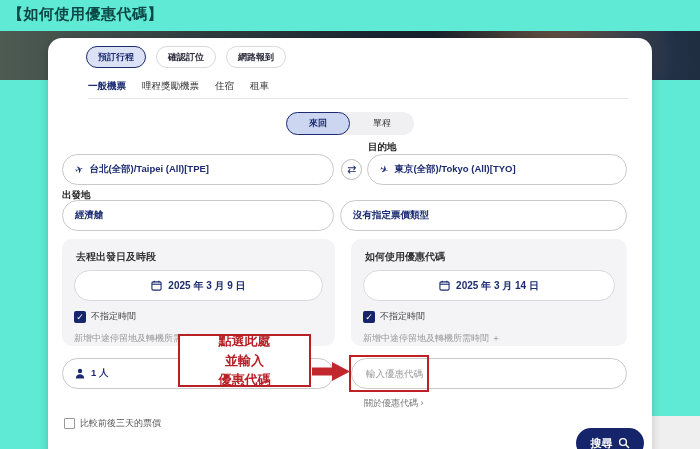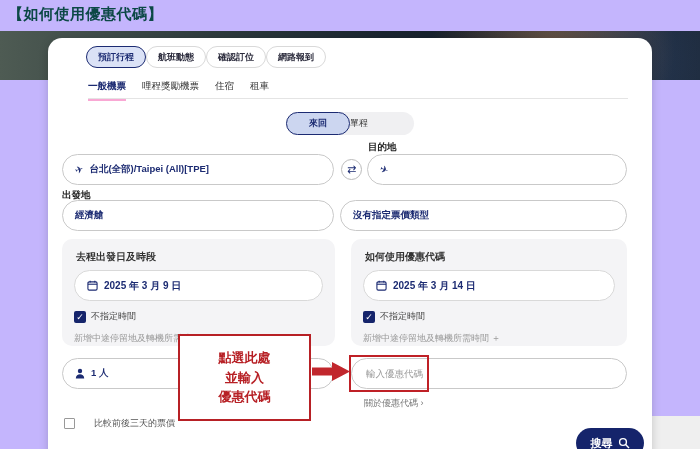--- a/index.html
+++ b/index.html
@@ -1,108 +1,107 @@
 <!DOCTYPE html>
 <html><head>
 <meta charset="utf-8">
 <style>
   * { margin:0; padding:0; box-sizing:border-box; }
   html,body { background:#fff; }
   body { font-family:"Liberation Sans","DejaVu Sans",sans-serif; }
-  .stage { position:relative; width:700px; height:449px; overflow:hidden; background:#c4b5fd;padding-left:40px; }
+  .stage { position:relative; width:700px; height:449px; overflow:hidden; background:#5eead4;padding-left:40px; }
 
   .page-title { position:absolute; left:8px; top:5px; font-size:15px; font-weight:bold; color:#0c4846; letter-spacing:.5px; }
 
   .hero { position:absolute; left:0; top:31px; width:700px; height:49px;
     background:
       radial-gradient(circle at 79% 35%, rgba(190,130,70,.45), transparent 22%),
       radial-gradient(circle at 88% 65%, rgba(70,100,150,.40), transparent 26%),
       linear-gradient(90deg,#4e5b53 0%, #2f3c3e 30%, #1a2530 55%, #0e1826 80%, #17212e 100%);
   }
   .corner-block { position:absolute; left:651px; top:416px; width:49px; height:33px; background:#efefef; }
 
   .card { position:absolute; left:48px; top:38px; width:604px; height:420px; background:#fff;
     border-radius:14px 14px 0 0; box-shadow:0 2px 10px rgba(0,0,0,.18); z-index:2; }
 
   
-  .tabs-row { position:absolute; left:38px; top:8px; display:flex; }
+  .tabs-row { position:absolute; left:38px; top:8px; display:flex; gap:10px; }
   .tab-pill { display:flex; align-items:center; justify-content:center; height:22px; padding:0 11px;
     border-radius:12px; font-size:9px; font-weight:bold; color:#2b2b3c; background:#fff; border:1px solid #d9d9d9; cursor:pointer; }
   .tab-pill.active { background:#dbe2f6; border:1.5px solid #1c2b72; color:#1c2b72; }
 
   
   .subtabs { position:absolute; left:40px; top:42px; display:flex; gap:16px; font-size:9.5px; color:#333; }
   .subtab { padding-bottom:5px; cursor:pointer; }
-  .subtab.active { color:#1c2b72; font-weight:bold; border-bottom:3px solid #f9a8d4; }
+  .subtab.active { color:#1c2b72; font-weight:bold; border-bottom:1px solid #f9a8d4; }
   .divider { position:absolute; left:40px; top:60px; width:540px; height:1px; background:#e4e4e4; }
 
   
   .toggle { position:absolute; left:238px; top:74px; width:128px; height:23px; background:#f0f0f2; border-radius:12px; display:flex; align-items:center; }
   .toggle-active { width:64px; height:23px; border-radius:12px; background:#ccd6f0; border:1.5px solid #1c2b72;
     display:flex; align-items:center; justify-content:center; font-size:9px; font-weight:bold; color:#1c2b72; cursor:pointer; }
-  .toggle-rest { flex:1; text-align:left; font-size:9px; color:#333; cursor:pointer; }
+  .toggle-rest { flex:1; text-align:center; font-size:9px; color:#333; cursor:pointer; }
 
   .field-label { position:absolute; font-size:9.5px; font-weight:bold; color:#222; }
 
   .pill-input { position:absolute; height:31px; background:#fff; border:1px solid #c9c9c9; border-radius:16px;
     display:flex; align-items:center; padding:0 12px; gap:6px; font-size:9.5px; font-weight:bold; color:#1c2b72; cursor:pointer; }
   .plane { font-size:10px; color:#1c2b72; display:inline-block; }
   .plane.depart { transform:rotate(-18deg); }
   .plane.arrive { transform:rotate(22deg); }
 
   .swap-btn { position:absolute; left:293px; top:121px; width:21px; height:21px; border-radius:50%;
     border:1px solid #bbb; background:#fff; display:flex; align-items:center; justify-content:center;
     font-size:11px; color:#1c2b72; cursor:pointer; }
 
   
   .panel { position:absolute; background:#f4f4f6; border-radius:10px; padding:11px 12px 0 12px; }
   .panel-header { font-size:10px; font-weight:bold; color:#333; margin-left:2px; }
   .date-pill { margin-top:6px; height:31px; background:#fff; border:1px solid #d9d9d9; border-radius:16px;
-    display:flex; align-items:center; gap:6px; padding:0 12px; font-size:10px; font-weight:bold; color:#1c2b72; cursor:pointer; }
+    display:flex; align-items:center; gap:6px; padding:0 12px; font-size:10px; font-weight:bold; color:#1c2b72; cursor:pointer;justify-content:center; }
   .check-row { margin-top:9px; display:flex; align-items:center; gap:5px; font-size:9px; color:#444; }
   .checkbox-on { width:12px; height:12px; background:#15246b; border-radius:2px; color:#fff; font-size:9px; line-height:12px; text-align:center; cursor:pointer; }
   .stopover { margin-top:9px; font-size:9px; color:#999; cursor:pointer; }
 
   
   .promo-wrap { position:absolute; left:303px; top:320px; width:276px; height:31px; }
   .promo-input { width:100%; height:100%; border:1px solid #c9c9c9; border-radius:16px; padding:0 14px;
     font-size:9.5px; color:#333; font-family:inherit; outline:none; }
   .promo-input::placeholder { color:#9a9a9a; }
   .promo-highlight { position:absolute; left:301px; top:317px; width:80px; height:37px; border:2px solid #bf2026; z-index:4; pointer-events:none; }
   .about-link { position:absolute; left:316px; top:359px; font-size:9px; color:#777; cursor:pointer; }
 
   
-  .callout { position:absolute; left:130px; top:296px; width:133px; height:87px; background:#fff; border:2.5px solid #b72025;
+  .callout { position:absolute; left:130px; top:296px; width:133px; height:53px; background:#fff; border:2.5px solid #b72025;
     display:flex; flex-direction:column; align-items:center; justify-content:center; z-index:5;
     color:#b72025; font-size:13px; font-weight:bold; line-height:1.5; }
   .callout-arrow { position:absolute; left:264px; top:324px; z-index:5; }
 
   
-  .compare-row { position:absolute; left:16px; top:379px; display:flex; align-items:center; gap:19px; font-size:9px; color:#555; }
+  .compare-row { position:absolute; left:16px; top:379px; display:flex; align-items:center; gap:5px; font-size:9px; color:#555; }
   .checkbox-off { width:11px; height:11px; border:1px solid #999; background:#fff; border-radius:1px; cursor:pointer; }
 
   .search-btn { position:absolute; left:528px; top:390px; width:68px; height:30px; background:#15246b; border:none;
     border-radius:15px; color:#fff; font-size:11px; font-weight:bold; display:flex; align-items:center; justify-content:center; gap:5px;
     cursor:pointer; font-family:inherit; }
 </style>
 </head>
 <body>
 
 <div class="stage">
 
   <div class="page-title">【如何使用優惠代碼】</div>
 
   <div class="hero"></div>
   <div class="corner-block"></div>
 
   <div class="card">
 
     <div class="tabs-row">
       <div class="tab-pill active">預訂行程</div>
-      <div class="tab-pill">航班動態</div>
       <div class="tab-pill">確認訂位</div>
       <div class="tab-pill">網路報到</div>
     </div>
 
     <div class="subtabs">
       <div class="subtab active">一般機票</div>
       <div class="subtab">哩程獎勵機票</div>
       <div class="subtab">住宿</div>
       <div class="subtab">租車</div>
     </div>
@@ -120,20 +119,21 @@
       <span class="plane depart">✈</span>
       <span>台北(全部)/Taipei (All)[TPE]</span>
     </div>
 
     <div class="swap-btn">
       <span>⇄</span>
     </div>
 
     <div class="pill-input" style="left:319px; top:116px; width:260px;">
       <span class="plane arrive">✈</span>
+      <span>東京(全部)/Tokyo (All)[TYO]</span>
     </div>
 
     <div class="pill-input" style="left:14px; top:162px; width:272px;">
       <span>經濟艙</span>
     </div>
 
     <div class="pill-input" style="left:292px; top:162px; width:287px;">
       <span>沒有指定票價類型</span>
     </div>
 

